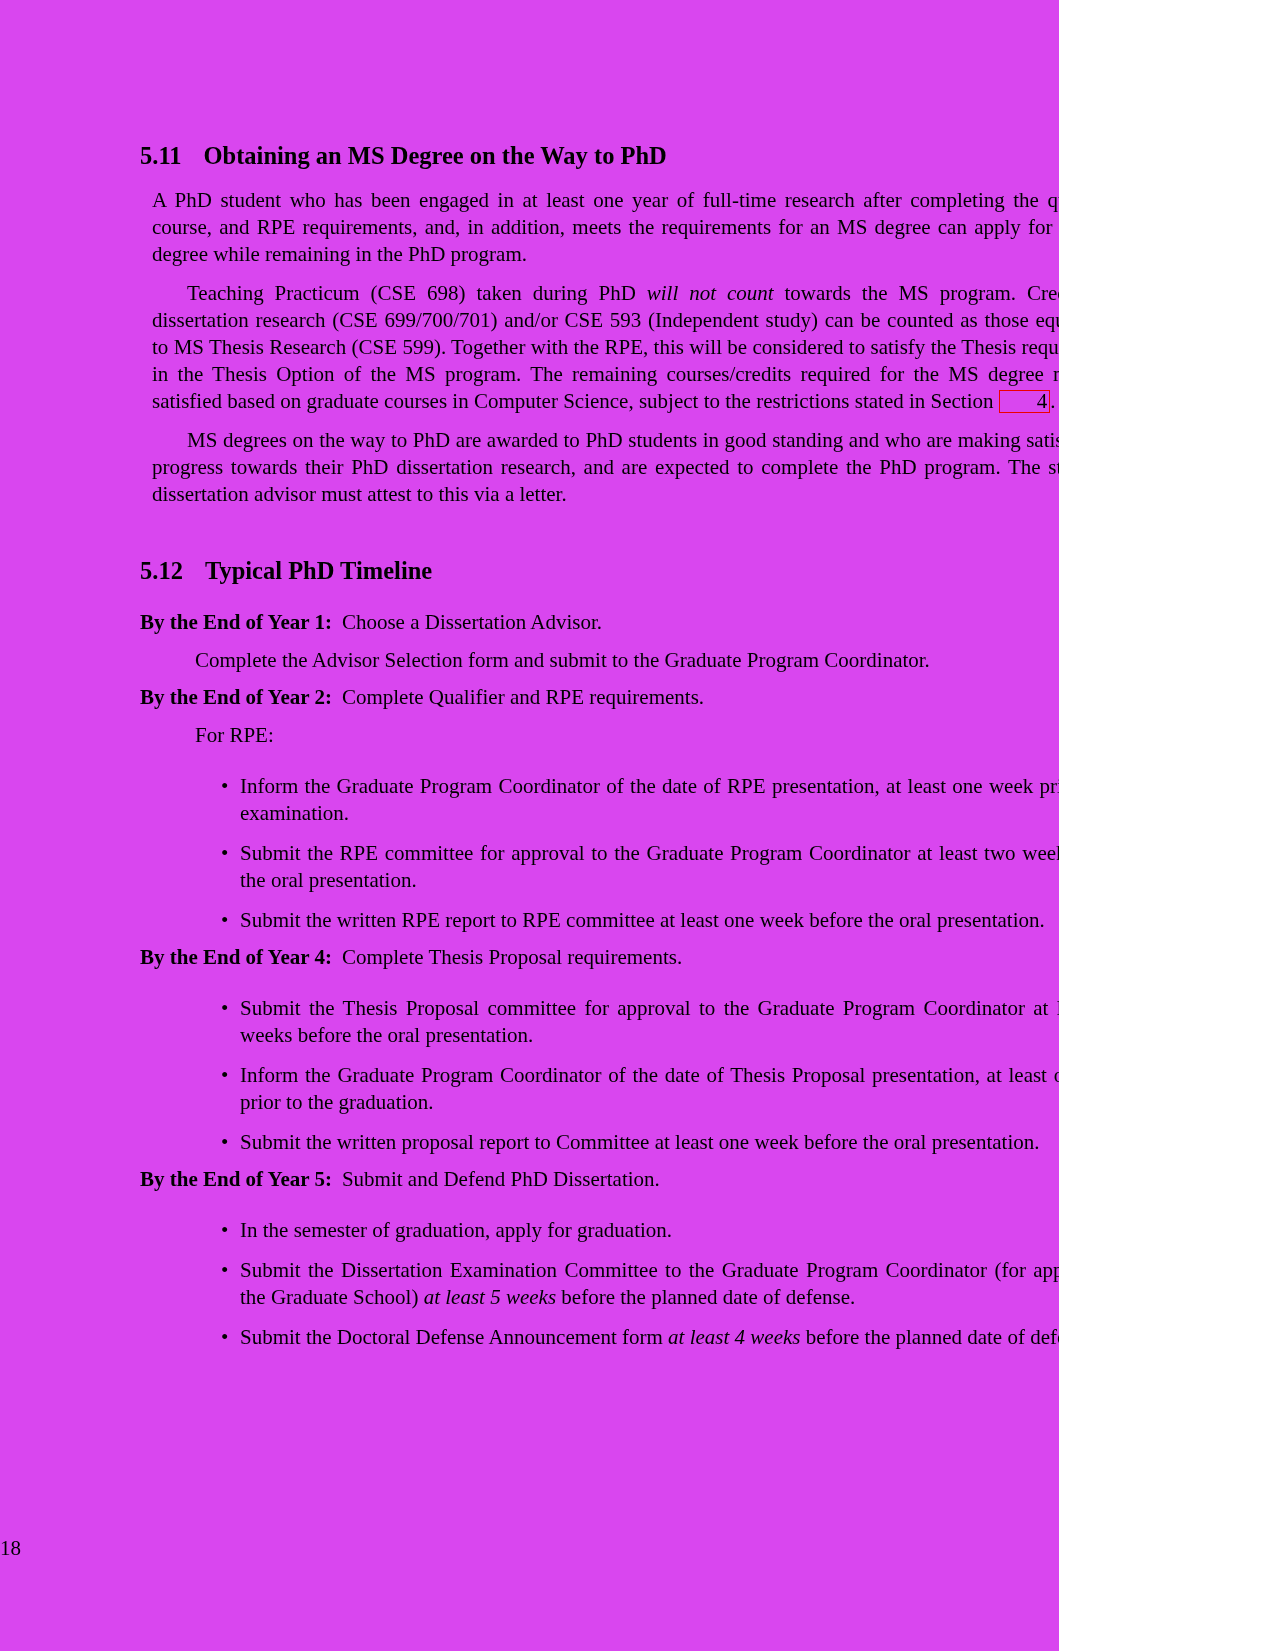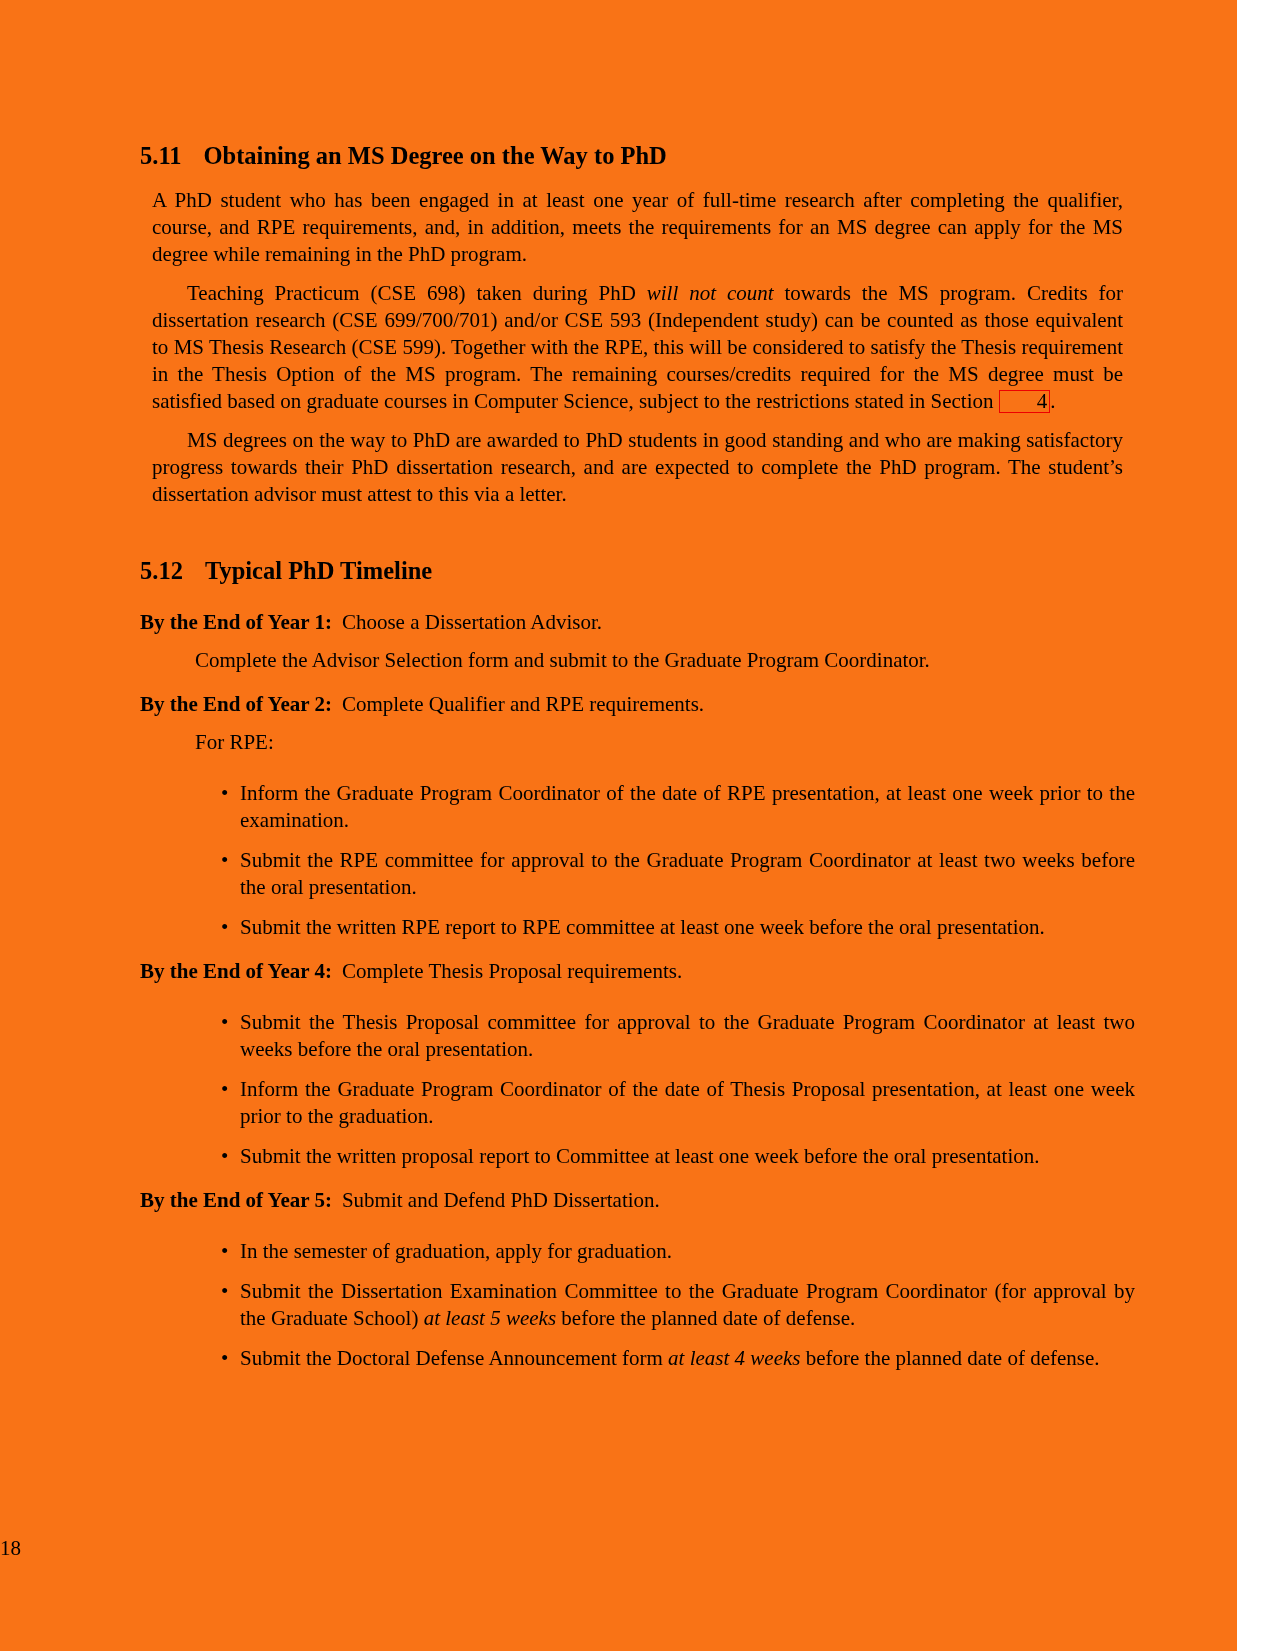--- a/index.html
+++ b/index.html
@@ -5,23 +5,23 @@
   html, body { margin: 0; padding: 0; }
   body {
     width: 1275px;
     height: 1651px;
     background: #ffffff;
     font-family: "Liberation Serif", serif;
     color: #000000;
   }
   .page {
     position: relative;
-    width: 1237px;
+    width: 1059px;
     height: 1651px;
-    background: #f97316;
+    background: #d946ef;
     overflow: hidden;
     text-decoration: underline;
   }
   .content {
     position: absolute;
     left: 140px;
     top: 143px;
     width: 995px;
     font-size: 21px;
     line-height: 27px;
@@ -38,21 +38,21 @@
   h2.second { margin-top: 50px; margin-bottom: 26px; }
   p.para { margin: 12px; }
   p.para.indent { text-indent: 35px; }
   em { font-style: italic; }
   .link-box {
     border: 1.5px solid #ee0000;
     padding: 0 2px;
     display: inline-block;
     line-height: 21px;
   }
-  .entry { margin-top: 17px; text-align: left; }
+  .entry { margin-top: 10px; text-align: left; }
   .entry-line { text-align: left; }
   .entry-label { font-weight: bold; margin-right: 10px; }
   .entry-sub { margin: 11px 0 0 55px; text-align: left; }
   ul.bullets {
     list-style: none;
     margin: 24px 0 0 0;
     padding: 0;
   }
   ul.bullets li {
     position: relative;

